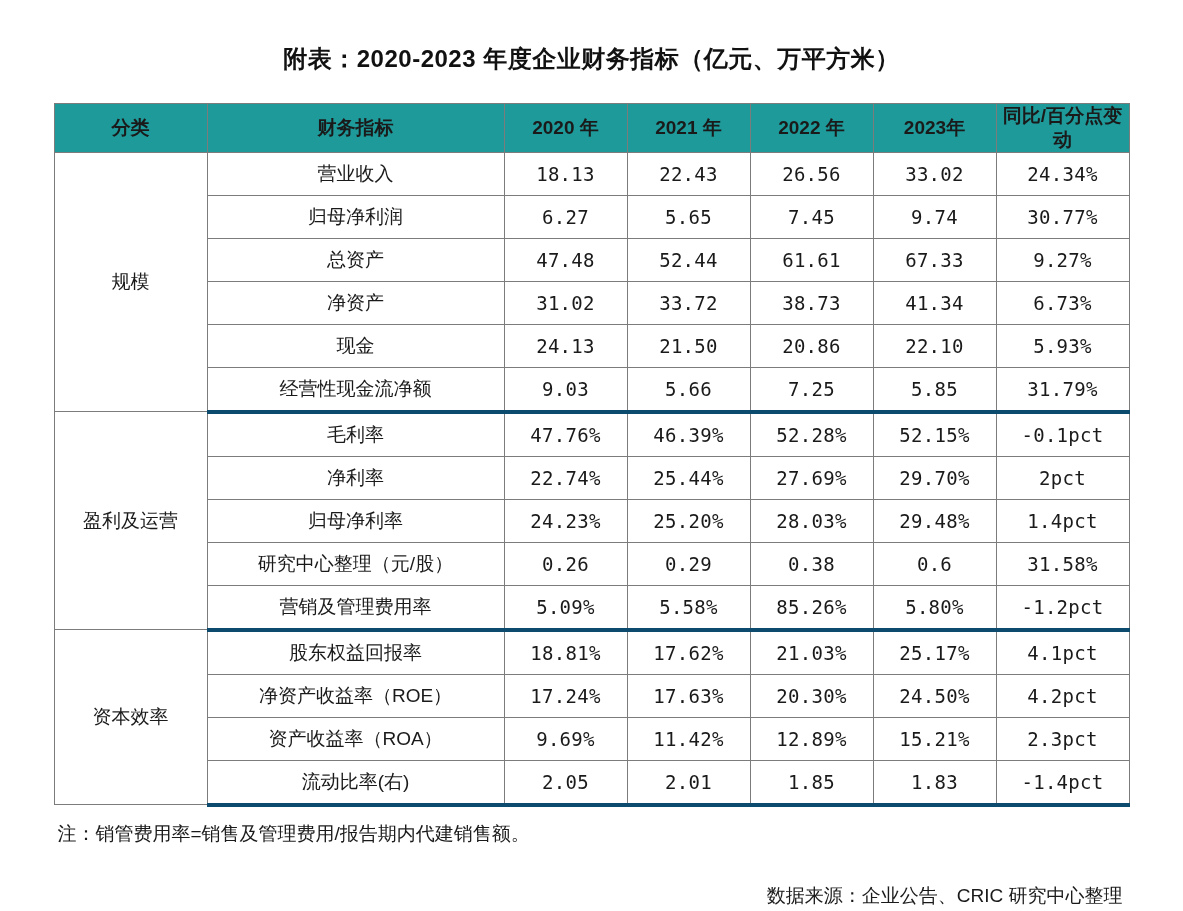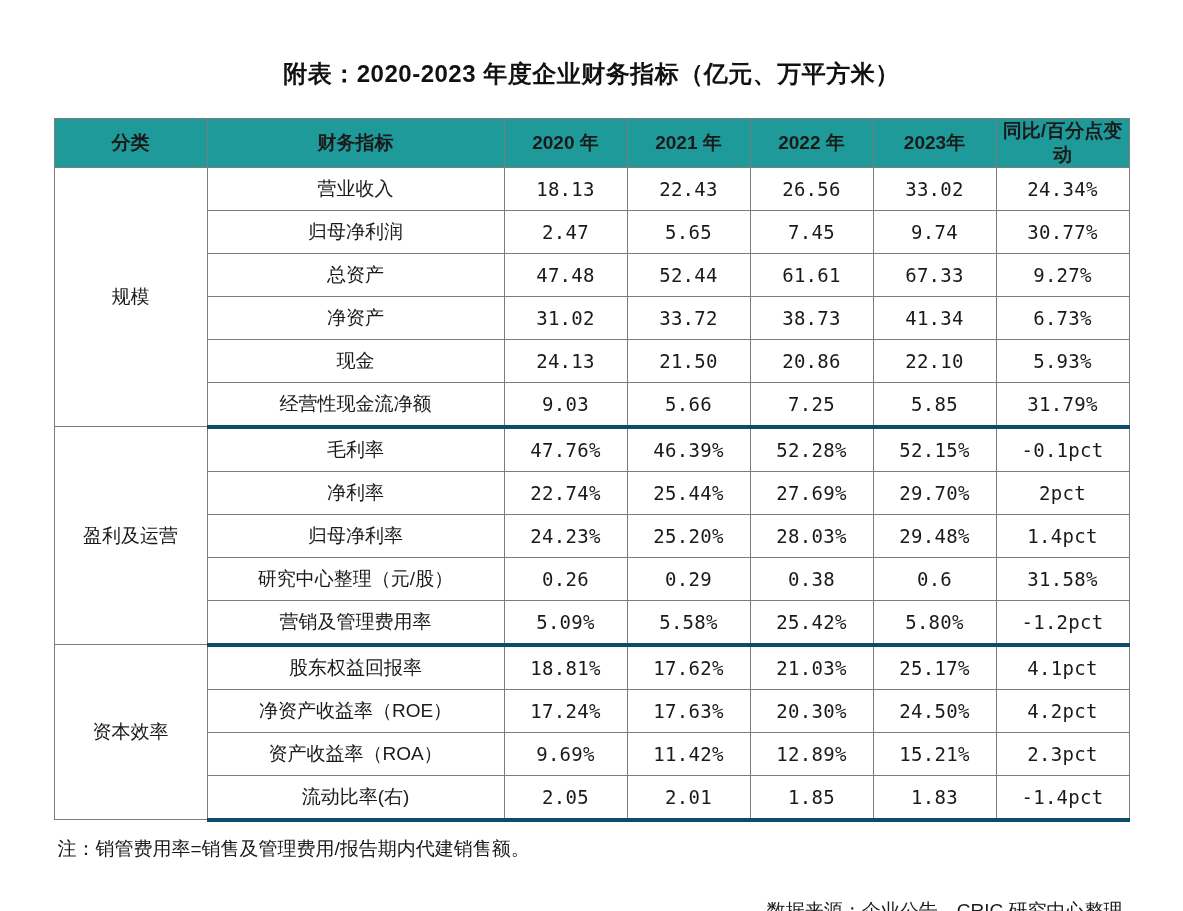--- a/index.html
+++ b/index.html
@@ -12,21 +12,21 @@
     background: #ffffff;
     font-family: "Liberation Sans", sans-serif;
     color: #1a1a1a;
     overflow: hidden;
   }
   .page {
     position: relative;
     width: 1183px;
     height: 911px;
     box-sizing: border-box;
-    padding: 16px 28px;
+    padding: 1px 28px;
   }
   .title {
     text-align: center;
     font-size: 24px;
     font-weight: bold;
     letter-spacing: 0.5px;
     color: #111111;
     margin: 0;
     padding: 42px 0 16px 0;
   }
@@ -117,21 +117,21 @@
         <td class="cat" rowspan="6">规模</td>
         <td class="ind">营业收入</td>
         <td class="num">18.13</td>
         <td class="num">22.43</td>
         <td class="num">26.56</td>
         <td class="num">33.02</td>
         <td class="num">24.34%</td>
       </tr>
       <tr>
         <td class="ind">归母净利润</td>
-        <td class="num">2.47</td>
+        <td class="num">6.27</td>
         <td class="num">5.65</td>
         <td class="num">7.45</td>
         <td class="num">9.74</td>
         <td class="num">30.77%</td>
       </tr>
       <tr>
         <td class="ind">总资产</td>
         <td class="num">47.48</td>
         <td class="num">52.44</td>
         <td class="num">61.61</td>
@@ -193,21 +193,21 @@
         <td class="num">0.26</td>
         <td class="num">0.29</td>
         <td class="num">0.38</td>
         <td class="num">0.6</td>
         <td class="num">31.58%</td>
       </tr>
       <tr class="group-end">
         <td class="ind">营销及管理费用率</td>
         <td class="num">5.09%</td>
         <td class="num">5.58%</td>
-        <td class="num">25.42%</td>
+        <td class="num">85.26%</td>
         <td class="num">5.80%</td>
         <td class="num">-1.2pct</td>
       </tr>
 
       <tr>
         <td class="cat" rowspan="4">资本效率</td>
         <td class="ind">股东权益回报率</td>
         <td class="num">18.81%</td>
         <td class="num">17.62%</td>
         <td class="num">21.03%</td>

